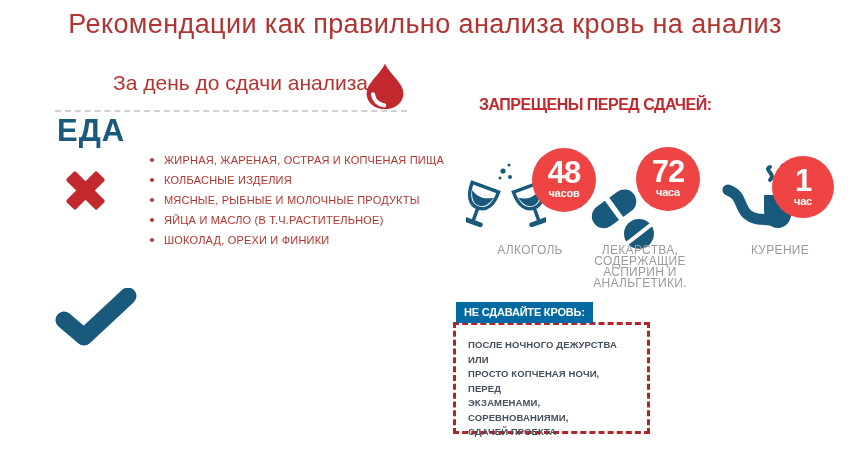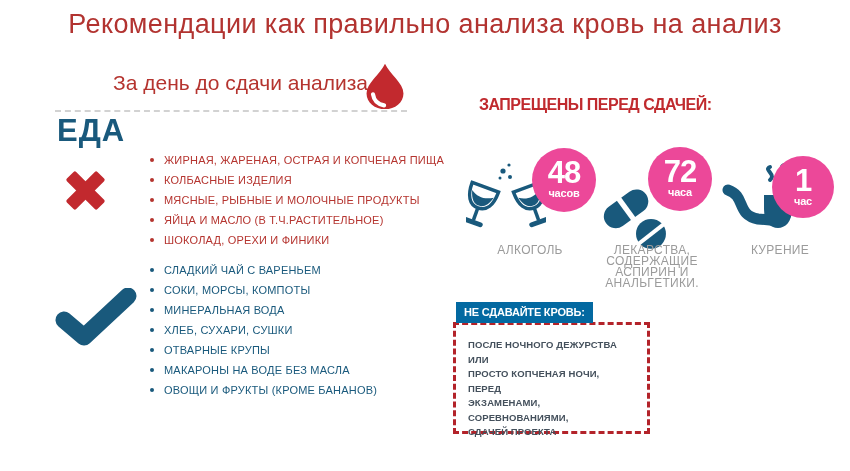--- a/index.html
+++ b/index.html
@@ -28,29 +28,29 @@
   .footer-note {
     position:absolute; left:0; top:402px; width:442px; text-align:center;
     font-size:21px; line-height:27px; color:#b5342f; white-space:nowrap;
   }
   .r-heading {
     position:absolute; left:479px; top:96px; font-size:16px; font-weight:bold;
     color:#c02a2e; letter-spacing:-0.5px;
   }
   .group { position:absolute; top:145px; height:130px; }
   .g1 { left:460px; width:140px; }
-  .g2 { left:580px; width:144px; }
+  .g2 { left:568px; width:144px; }
   .g3 { left:720px; width:120px; }
   .gicon { position:absolute; }
   .g1 .gicon { left:6px;  top:16px; width:80px; height:72px; }
   .g2 .gicon { left:12px; top:36px; width:88px; height:74px; }
   .g3 .gicon { left:2px;  top:18px; width:80px; height:78px; }
   .badge {
     position:absolute; width:64px; height:64px; border-radius:50%;
-    background:#ec4899; color:#fff; text-align:center; font-weight:bold;
+    background:#ef4444; color:#fff; text-align:center; font-weight:bold;
   }
   .g1 .badge { left:72px; top:3px; }
   .g2 .badge { left:68px; top:2px; }
   .g3 .badge { left:52px; top:11px; width:62px; height:62px; }
   .badge-num  { font-size:31px; line-height:30px; margin-top:10px; letter-spacing:-1px; }
   .badge-unit { font-size:11px; line-height:11px; letter-spacing:-0.2px; }
   .glabel {
     position:absolute; top:100px; width:100%; text-align:center;
     font-size:12px; line-height:11px; color:#9b9b9b; white-space:pre-line; letter-spacing:.3px;
   }
@@ -98,29 +98,20 @@
     <li>КОЛБАСНЫЕ ИЗДЕЛИЯ</li>
     <li>МЯСНЫЕ, РЫБНЫЕ И МОЛОЧНЫЕ ПРОДУКТЫ</li>
     <li>ЯЙЦА И МАСЛО (В Т.Ч.РАСТИТЕЛЬНОЕ)</li>
     <li>ШОКОЛАД, ОРЕХИ И ФИНИКИ</li>
   </ul>
 
   <svg class="check-icon" viewBox="0 0 84 58">
     <path d="M10 32 L30 49 L74 8" fill="none" stroke="#19597c" stroke-width="17" stroke-linecap="round" stroke-linejoin="round"></path>
   </svg>
 
-  <ul class="list allowed">
-    <li>СЛАДКИЙ ЧАЙ С ВАРЕНЬЕМ</li>
-    <li>СОКИ, МОРСЫ, КОМПОТЫ</li>
-    <li>МИНЕРАЛЬНАЯ ВОДА</li>
-    <li>ХЛЕБ, СУХАРИ, СУШКИ</li>
-    <li>ОТВАРНЫЕ КРУПЫ</li>
-    <li>МАКАРОНЫ НА ВОДЕ БЕЗ МАСЛА</li>
-    <li>ОВОЩИ И ФРУКТЫ (КРОМЕ БАНАНОВ)</li>
-  </ul>
 
 
   <div class="r-heading">ЗАПРЕЩЕНЫ ПЕРЕД СДАЧЕЙ:</div>
 
   <div class="group g1">
     <svg class="gicon" viewBox="0 0 80 72">
       <g transform="translate(2 24) rotate(20 16 6)">
         <path d="M2 2 H30 C30 16 25 24 16 24 C7 24 2 16 2 2 Z" fill="none" stroke="#19597c" stroke-width="3.5"></path>
         <path d="M4.5 9 C7 18 11 21.5 16 21.5 C21 21.5 25 18 27.5 9 C19 14 12 14 4.5 9 Z" fill="#19597c"></path>
         <line x1="16" y1="24" x2="16" y2="37" stroke="#19597c" stroke-width="3.5"></line>

